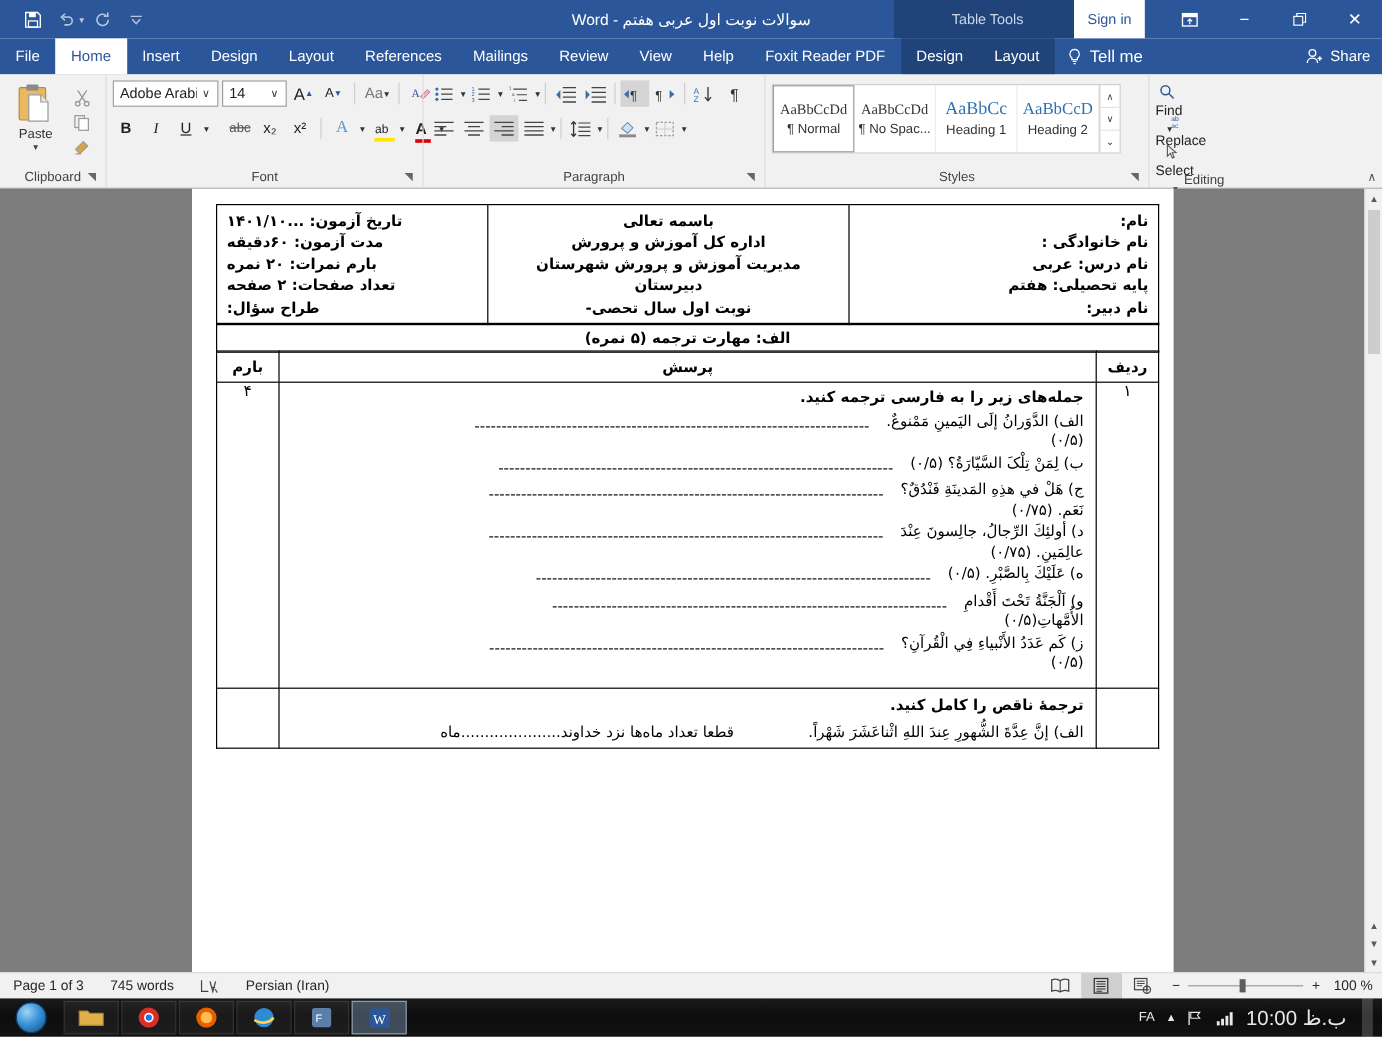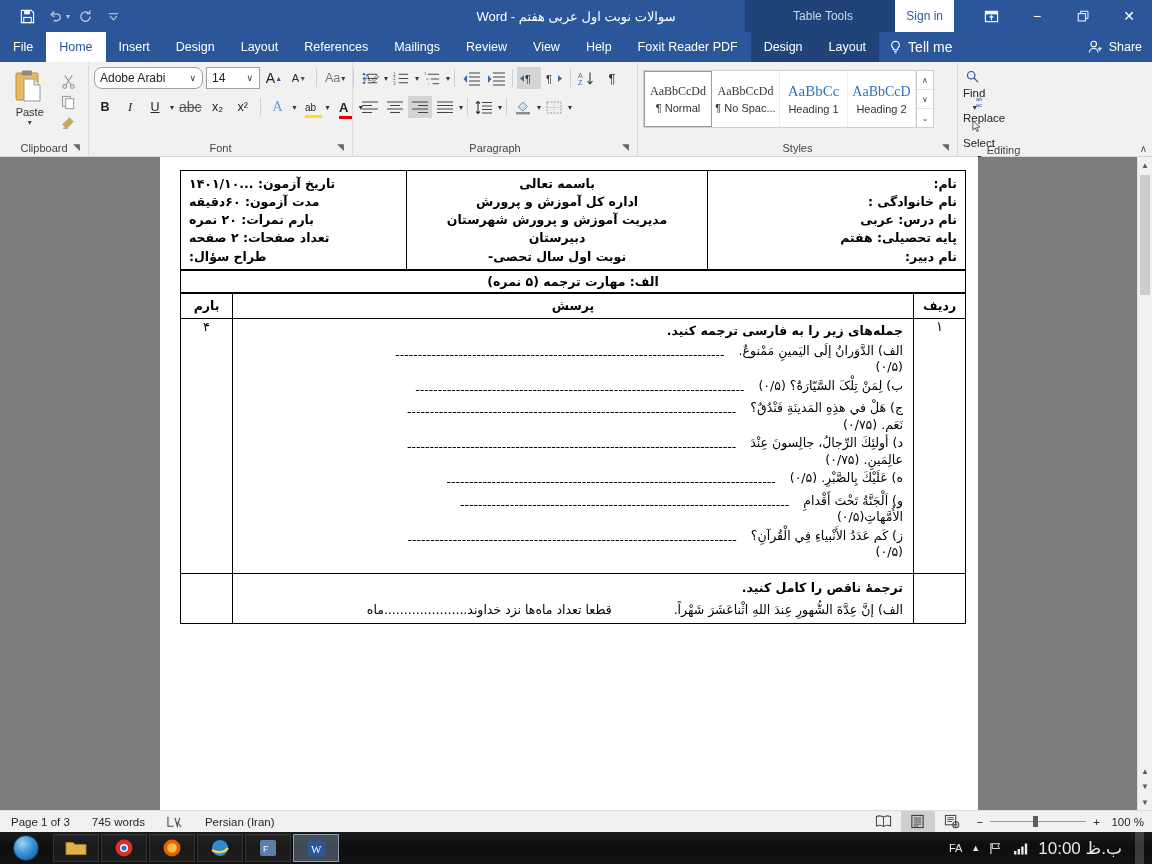--- a/index.html
+++ b/index.html
@@ -82,27 +82,27 @@
   
   .font-grp { width:264px; }
   .font-row { display:flex; align-items:center; gap:3px; height:24px; }
   .font-row.r2 { margin-top:5px; }
   .combo {
     border:1px solid #a0a0a0; background:#fff; height:22px; display:flex; align-items:center;
     font-size:12px; padding:0 2px 0 5px; color:#222;
   }
   .combo .nm { flex:1; white-space:nowrap; overflow:hidden; }
   .combo .cv { font-size:9px; color:#333; padding:0 4px; }
-  .fname { width:109px;border-radius:8px; }
+  .fname { width:88px; }
   .fsize { width:54px; }
   .ibtn {
     min-width:22px; height:22px; display:flex; align-items:center; justify-content:center;
     font-size:12.5px; color:#222; padding:0 2px;
   }
-  .ibtn.sm { font-size:14px; }
+  .ibtn.sm { font-size:11px;margin-left:12px; }
   .sep { width:1px; height:18px; background:#cfcfcf; margin:0 3px; }
   .caret { font-size:8px; color:#333; margin-left:1px; }
 
   
   .para-grp { width:285px; }
   .para-row { display:flex; align-items:center; gap:1px; height:24px;}
   .para-row.r2 { margin-top:5px; }
   .pbtn {
     min-width:24px; height:22px; display:flex; align-items:center; justify-content:center;
     color:#222;

